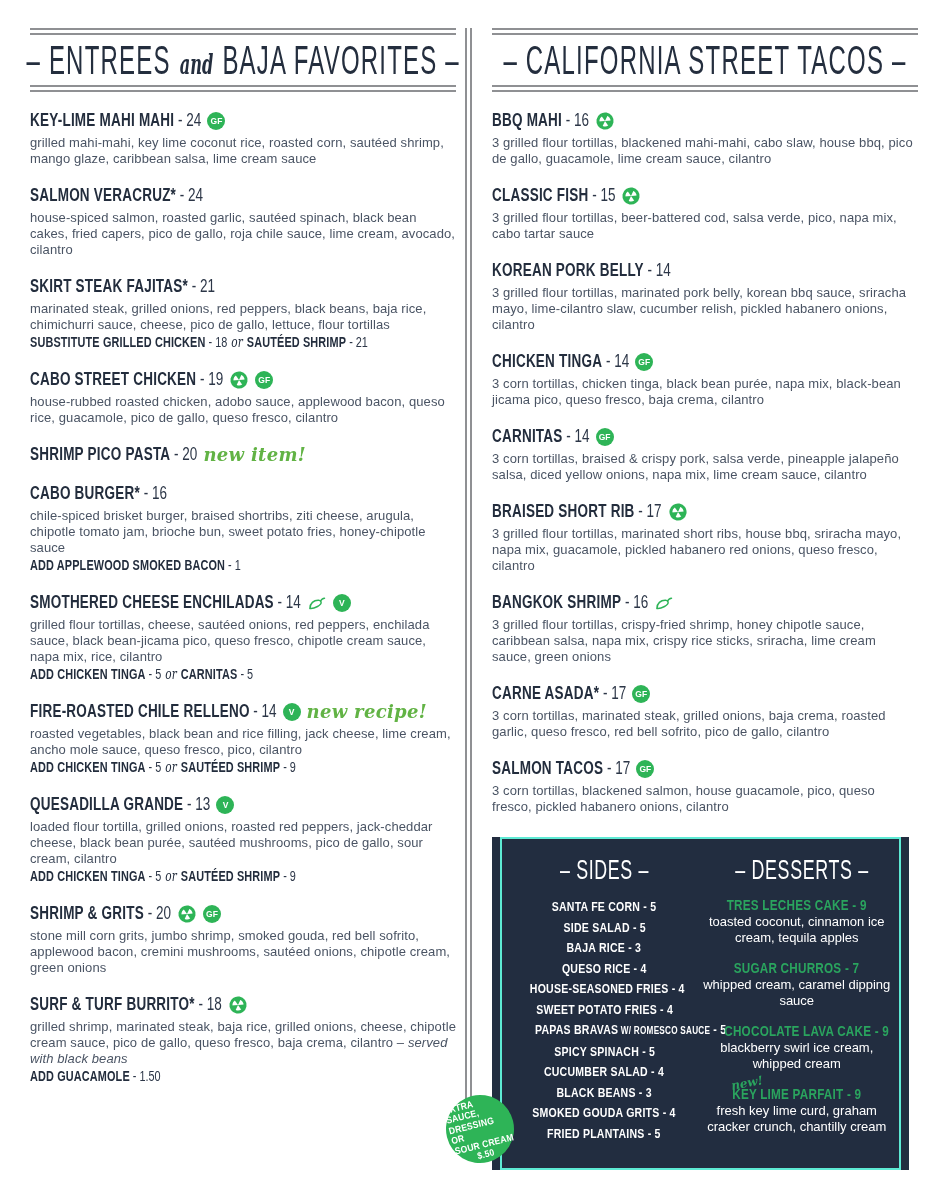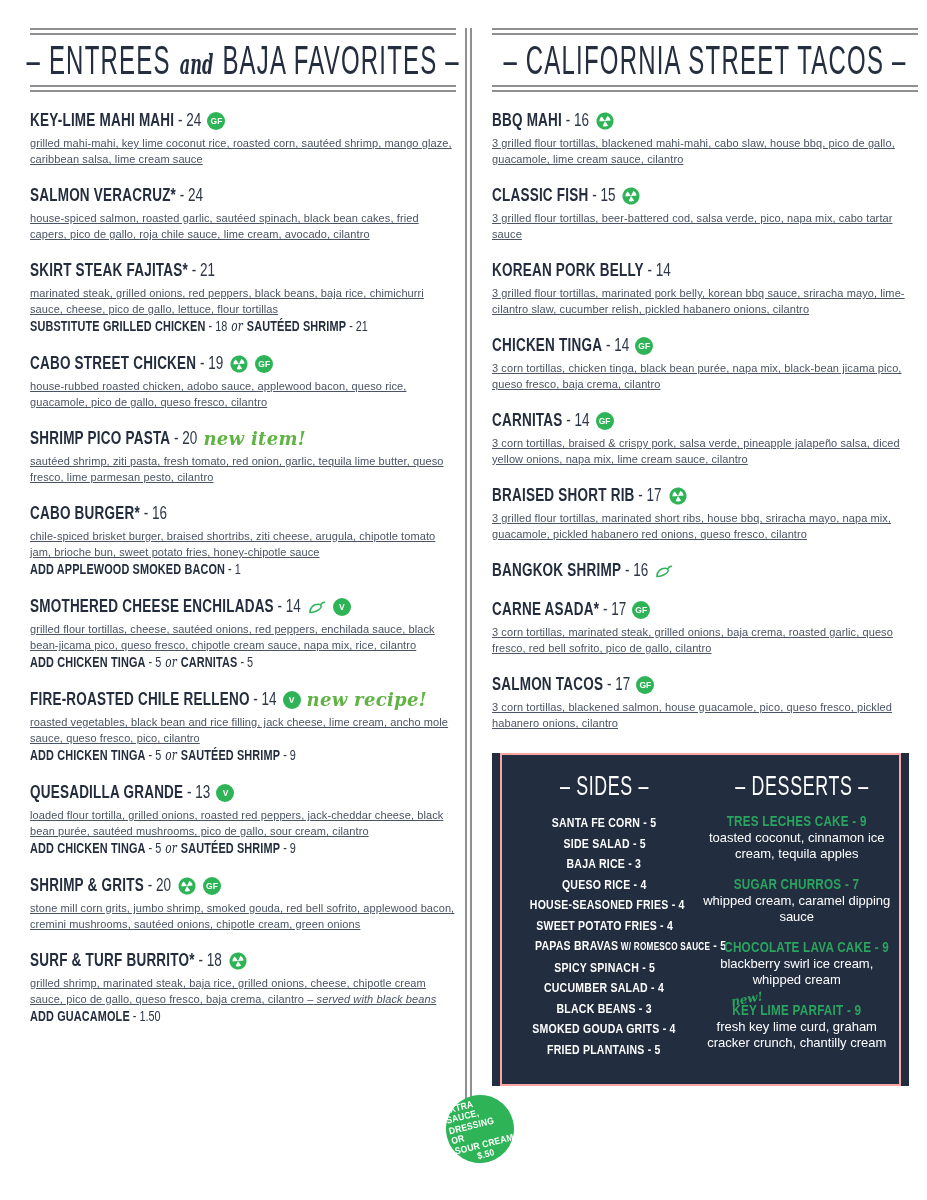--- a/index.html
+++ b/index.html
@@ -24,39 +24,39 @@
     display:inline-block;transform:scaleX(0.60);transform-origin:center;
     font-size:40px;letter-spacing:2px;white-space:nowrap;color:#242e3e;font-weight:400;
   }
   .head-script{font-family:"DejaVu Serif",serif;font-style:italic;font-weight:bold;font-size:27px;letter-spacing:0;padding:0 2px;}
   
   .menu-item{margin-bottom:18px;}
   .title-row{display:flex;align-items:center;gap:6px;margin-bottom:4px;white-space:nowrap;}
   .cond{display:inline-block;transform:scaleX(0.75);transform-origin:0 50%;white-space:nowrap;}
   .nm{font-weight:bold;font-size:18px;letter-spacing:0.3px;color:#232d3d;}
   .pr{font-weight:400;font-size:18px;color:#2c3647;}
-  .desc{font-size:11px;line-height:16px;color:#4a5464;letter-spacing:0.1px;max-width:426px;text-decoration:underline;}
+  .desc{font-size:13px;line-height:16px;color:#4a5464;letter-spacing:0.1px;max-width:426px;}
   .desc-em{font-style:italic;color:#4a5464;}
   .addon{line-height:18px;white-space:nowrap;}
   .addon-label{font-weight:bold;font-size:14.5px;color:#232d3d;letter-spacing:0.2px;}
   .addon-price{font-weight:400;font-size:14.5px;color:#2c3647;}
   .script{font-family:"DejaVu Serif",serif;font-style:italic;}
   .or{font-size:14px;color:#232d3d;padding:0 1px;}
   .green-script{font-size:18px;font-weight:bold;color:#62b345;letter-spacing:0.3px;}
   
   .circle-badge{
     flex:0 0 auto;width:18px;height:18px;border-radius:50%;background:#2eb457;
     color:#fff;font-weight:bold;font-size:8.5px;display:inline-flex;
     align-items:center;justify-content:center;letter-spacing:0;
   }
   .svg-badge{flex:0 0 auto;width:20px;height:20px;display:inline-flex;align-items:center;justify-content:center;}
   .svg-badge svg{width:20px;height:20px;display:block;}
   
   .dark-box{margin-top:22px;width:417px;background:#222d40;}
-  .box-inner{border:2px solid #fca5a5;margin:8px;padding:16px 6px 20px;display:flex;}
+  .box-inner{border:2px solid #5eead4;margin:8px;padding:16px 6px 20px;display:flex;}
   .box-col{width:50%;}
   .box-head{display:block;text-align:center;margin-bottom:10px;}
   .box-head-inner{
     display:inline-block;transform:scaleX(0.66);transform-origin:center;
     font-size:27px;color:#ffffff;font-weight:400;letter-spacing:1px;white-space:nowrap;
   }
   .side-line{text-align:center;line-height:19.5px;white-space:nowrap;color:#fff;}
   .cond-c{display:inline-block;transform:scaleX(0.78);transform-origin:center;white-space:nowrap;}
   .side-name,.side-price{font-weight:bold;font-size:13.5px;letter-spacing:0.3px;}
   .side-detail{font-weight:bold;font-size:10.5px;letter-spacing:0.3px;}
@@ -128,21 +128,20 @@
           </span>
           <span class="circle-badge">GF</span>
         </div>
         <div class="desc">house-rubbed roasted chicken, adobo sauce, applewood bacon, queso rice, guacamole, pico de gallo, queso fresco, cilantro</div>
       </div>
       <div class="menu-item">
         <div class="title-row">
           <span class="cond" style="margin-right: -55.75px;"><span class="nm">SHRIMP PICO PASTA</span><span class="pr"> - 20</span></span>
           <span class="script green-script">new item!</span>
         </div>
-        <div class="desc">sautéed shrimp, ziti pasta, fresh tomato, red onion, garlic, tequila lime butter, queso fresco, lime parmesan pesto, cilantro</div>
       </div>
       <div class="menu-item">
         <div class="title-row">
           <span class="cond" style="margin-right: -45.75px;"><span class="nm">CABO BURGER*</span><span class="pr"> - 16</span></span>
         </div>
         <div class="desc">chile-spiced brisket burger, braised shortribs, ziti cheese, arugula, chipotle tomato jam, brioche bun, sweet potato fries, honey-chipotle sauce</div>
         <div class="addon"><span class="cond" style="margin-right: -70.25px;"><span class="addon-label">ADD APPLEWOOD SMOKED BACON</span><span class="addon-price"> - 1</span></span></div>
       </div>
       <div class="menu-item">
         <div class="title-row">
@@ -294,20 +293,21 @@
       <div class="menu-item">
         <div class="title-row">
           <span class="cond" style="margin-right: -52px;"><span class="nm">BANGKOK SHRIMP</span><span class="pr"> - 16</span></span>
           <span class="svg-badge">
             <svg viewBox="0 0 24 24">
               <path d="M3.5 18.5 C3.5 12.5 8 8.5 14 8.8 C15.5 8.9 16.6 9.6 16.9 10.8 C17.3 12.6 15.6 14.6 12.6 16.2 C9.6 17.8 6.3 18.9 3.5 18.5 Z" fill="none" stroke="#2eb457" stroke-width="1.8"></path>
               <path d="M16.3 9.6 C17.2 7.6 19 6.3 21 6.2" fill="none" stroke="#2eb457" stroke-width="1.8" stroke-linecap="round"></path>
             </svg>
           </span>
         </div>
+        <div class="desc">3 grilled flour tortillas, crispy-fried shrimp, honey chipotle sauce, caribbean salsa, napa mix, crispy rice sticks, sriracha, lime cream sauce, green onions</div>
       </div>
       <div class="menu-item">
         <div class="title-row">
           <span class="cond" style="margin-right: -44.75px;"><span class="nm">CARNE ASADA*</span><span class="pr"> - 17</span></span>
           <span class="circle-badge">GF</span>
         </div>
         <div class="desc">3 corn tortillas, marinated steak, grilled onions, baja crema, roasted garlic, queso fresco, red bell sofrito, pico de gallo, cilantro</div>
       </div>
       <div class="menu-item">
         <div class="title-row">

